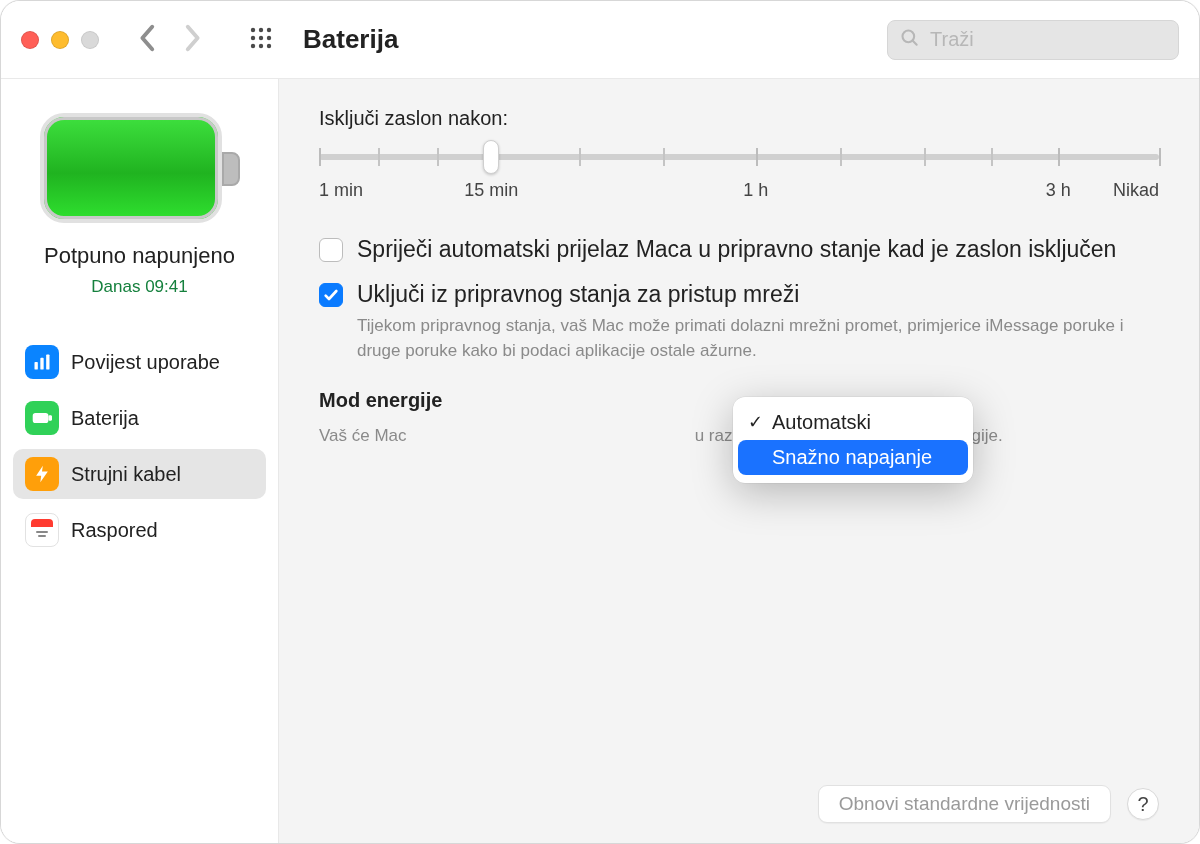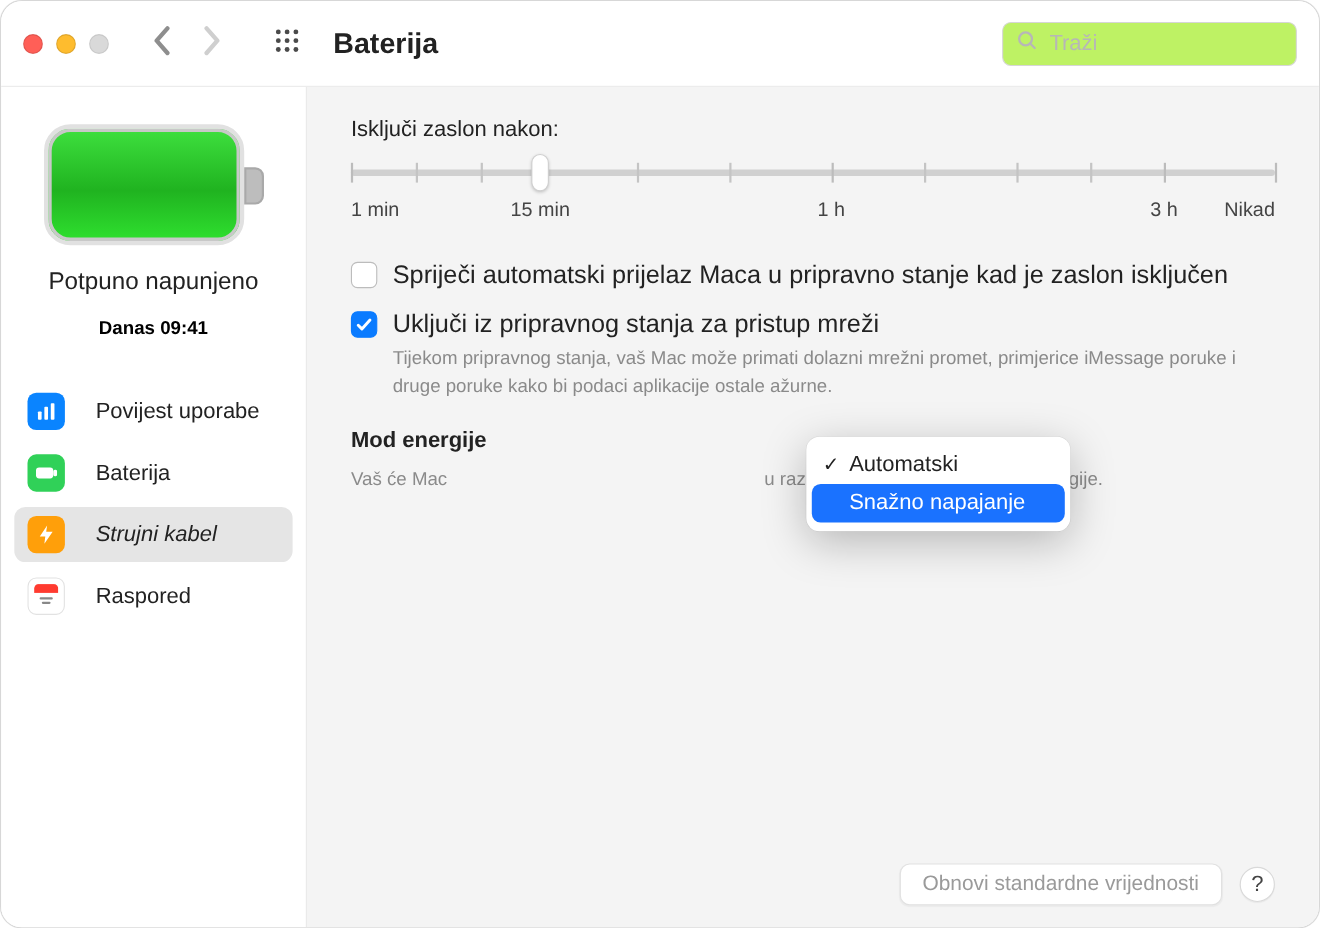--- a/index.html
+++ b/index.html
@@ -35,23 +35,23 @@
     .tl.red { background: #ff5f57; border: 0.5px solid rgba(0,0,0,0.12); }
     .tl.yellow { background: #febc2e; border: 0.5px solid rgba(0,0,0,0.12); }
     .tl.green { background: #d9d9d9; border: 0.5px solid rgba(0,0,0,0.08); }
     .nav { display: flex; gap: 26px; align-items: center; color: #8e8e8e; }
     .nav-btn svg { width: 18px; height: 28px; }
     .grid-icon svg { width: 24px; height: 24px; }
     .grid-icon { color: #4a4a4a; margin-left: 28px;}
     .title { font-size: 26px; font-weight: 700; color: #222; margin-left: 10px; }
     .spacer { flex: 1; }
     .search {
-      width: 268px; height: 40px; border-radius: 8px; border: 1px solid #d6d6d6;
+      width: 292px; height: 40px; border-radius: 8px; border: 1px solid #d6d6d6;
       display: flex; align-items: center; padding: 0 12px; gap: 10px; color: #9a9a9a;
-      background: #bef264;
+      background: #e5e5e5;
     }
     .search input {
       border: none; outline: none; font-size: 20px; color: #333; background: transparent; flex: 1;
     }
     .search input::placeholder { color: #b7b7b7; }
 
     .body { flex: 1; display: flex; background: #f4f4f4; overflow: hidden; }
     .sidebar {
       width: 278px; background: #fff; border-right: 1px solid #e8e8e8;
       display: flex; flex-direction: column; align-items: center; padding-top: 24px;
@@ -60,28 +60,28 @@
     .battery-body {
       position: absolute; inset: 0; right: 18px;
       border-radius: 24px; background: linear-gradient(180deg, #3ee03e 0%, #20b320 55%, #2fe02f 100%);
       border: 4px solid #e1e1e1; box-shadow: inset 0 0 0 3px #c8c8c8;
     }
     .battery-tip {
       position: absolute; right: 0; top: 35%; width: 18px; height: 34px;
       background: #bdbdbd; border-radius: 0 8px 8px 0; border: 2px solid #a9a9a9;
     }
     .status-title { font-size: 22px; font-weight: 400; color: #222; }
-    .status-sub { font-size: 17px; color: #000000; margin-top: 20px; margin-bottom: 40px; font-weight: bold; }
+    .status-sub { font-size: 17px; color: #15803d; margin-top: 8px; margin-bottom: 40px; }
 
     .side-list { width: 100%; padding: 0 12px; display: flex; flex-direction: column; gap: 6px; }
     .side-item {
-      display: flex; align-items: center; gap: 28px;
+      display: flex; align-items: center; gap: 12px;
       padding: 8px 12px; border-radius: 10px; font-size: 20px; color: #222;
     }
-    .side-item.selected { background: #e5e5e5; font-style: italic; }
+    .side-item.selected { background: #e5e5e5; }
     .side-icon {
       width: 34px; height: 34px; border-radius: 8px; display: flex; align-items: center; justify-content: center;
       color: #fff; flex-shrink: 0;
     }
     .side-icon.blue { background: #0a84ff; }
     .side-icon.green { background: #30d158; }
     .side-icon.orange { background: #ff9f0a; }
     .side-icon.white { background: #fff; border: 1px solid #e2e2e2; color: #ff3b30; }
     .side-icon svg { width: 20px; height: 20px; }
 

